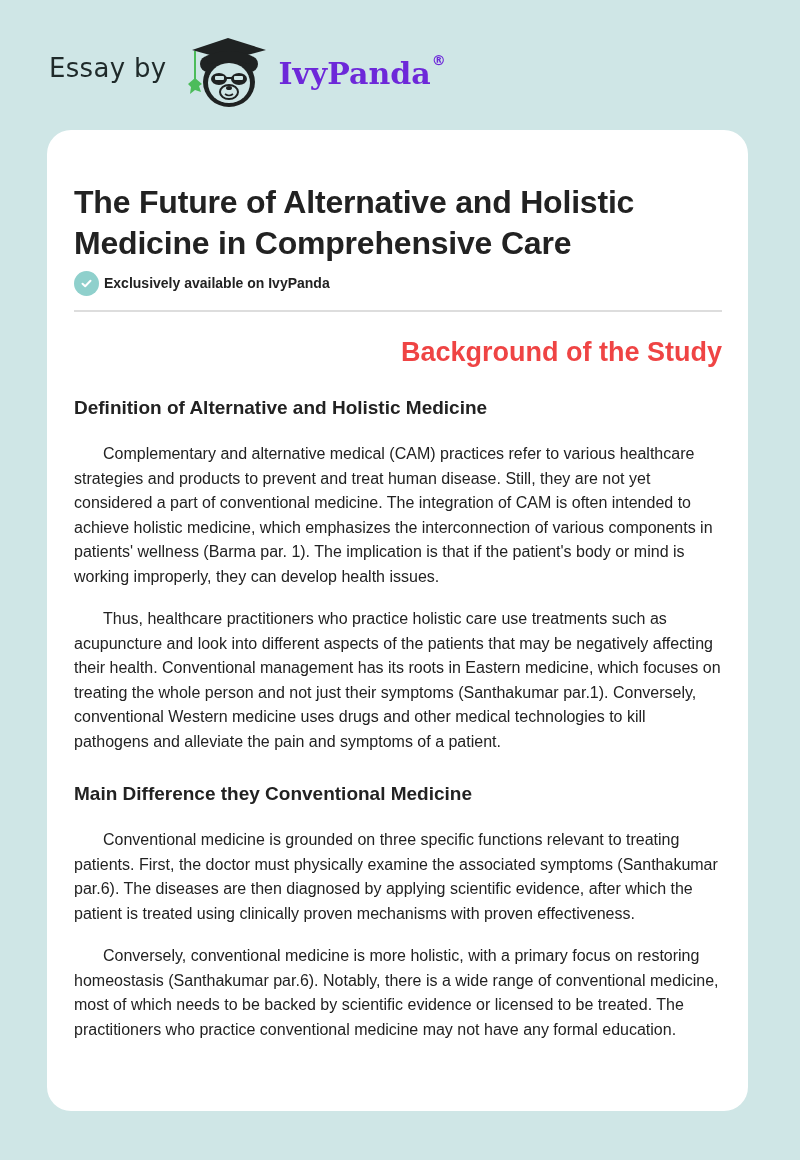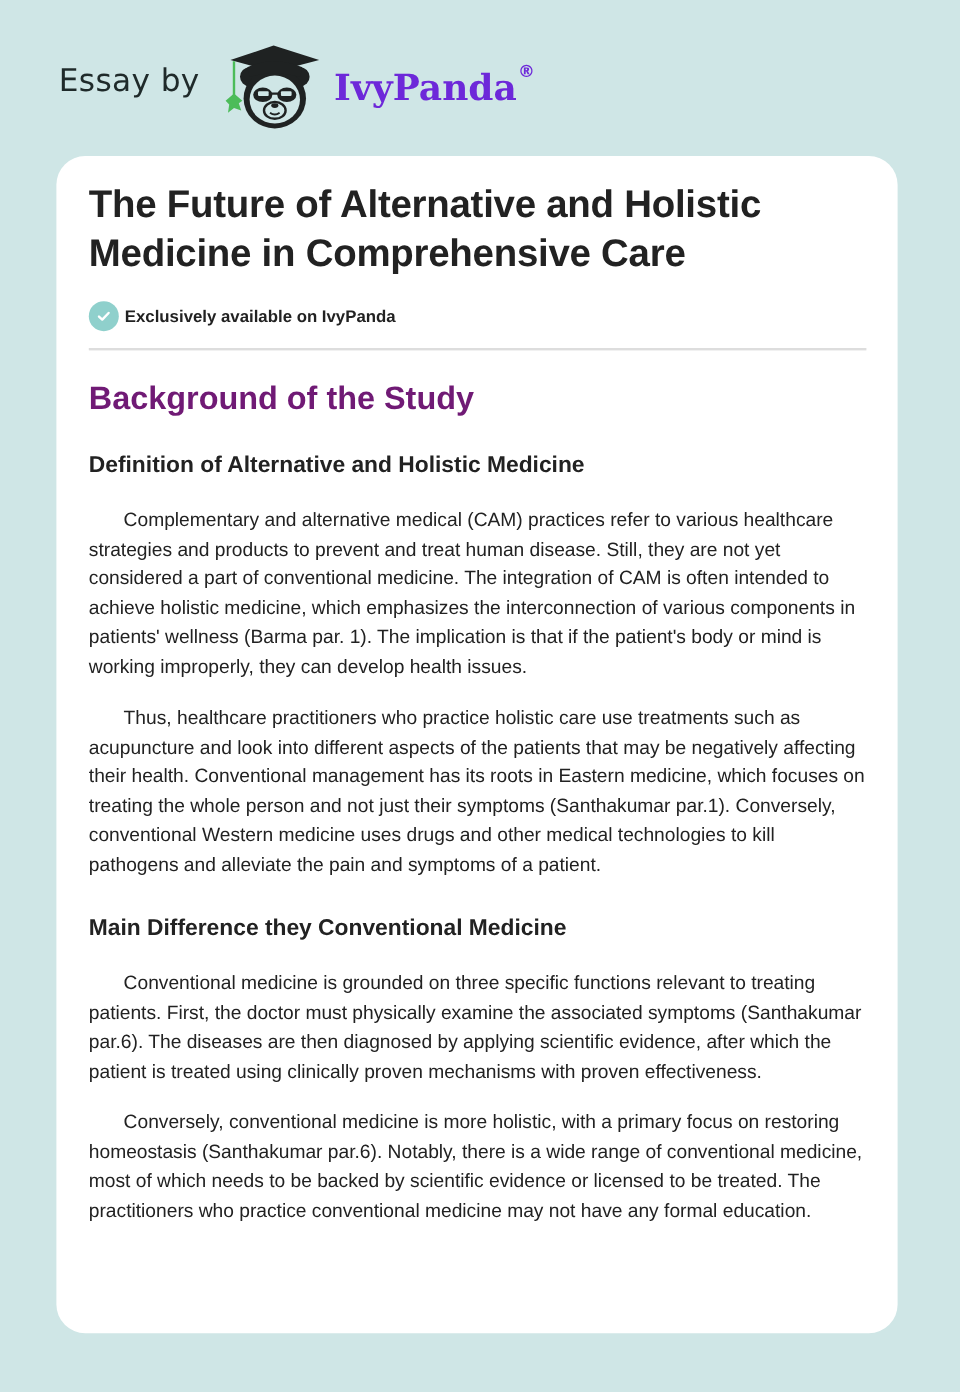--- a/index.html
+++ b/index.html
@@ -57,35 +57,35 @@
     }
     .card {
       position: absolute;
       left: 47px;
       top: 130px;
       width: 701px;
       height: 981px;
       background: #ffffff;
       border-radius: 24px;
       box-sizing: border-box;
-      padding: 20px 26px 0 27px;
+      padding: 52px 26px 0 27px;
     }
     .title {
       font-family: "Liberation Sans", sans-serif;
       font-weight: bold;
       font-size: 32px;
       line-height: 41px;
       color: #222222;
       margin: 0;
       letter-spacing: -0.2px;
     }
     .badge {
       display: flex;
       align-items: center;
-      margin-top: 18px;
+      margin-top: 6px;
       height: 26px;
     }
     .badge-icon {
       width: 25px;
       height: 25px;
       border-radius: 50%;
       background: #8fd0cc;
       display: flex;
       align-items: center;
       justify-content: center;
@@ -100,21 +100,22 @@
       height: 2px;
       background: #dddddd;
       margin-top: 14px;
       margin-right: 0;
     }
     h2.section {
       font-weight: bold;
       font-size: 27px;
       line-height: 32px;
       margin: 24px 0 5px 0;
-      color: #701a75;
+      color: #ef4444;
+      text-align: right;
     }
     h3.subsection {
       font-weight: bold;
       font-size: 19px;
       line-height: 28px;
       margin: 26px 0 0 0;
       color: #222222;
     }
     p.para {
       font-size: 16px;

